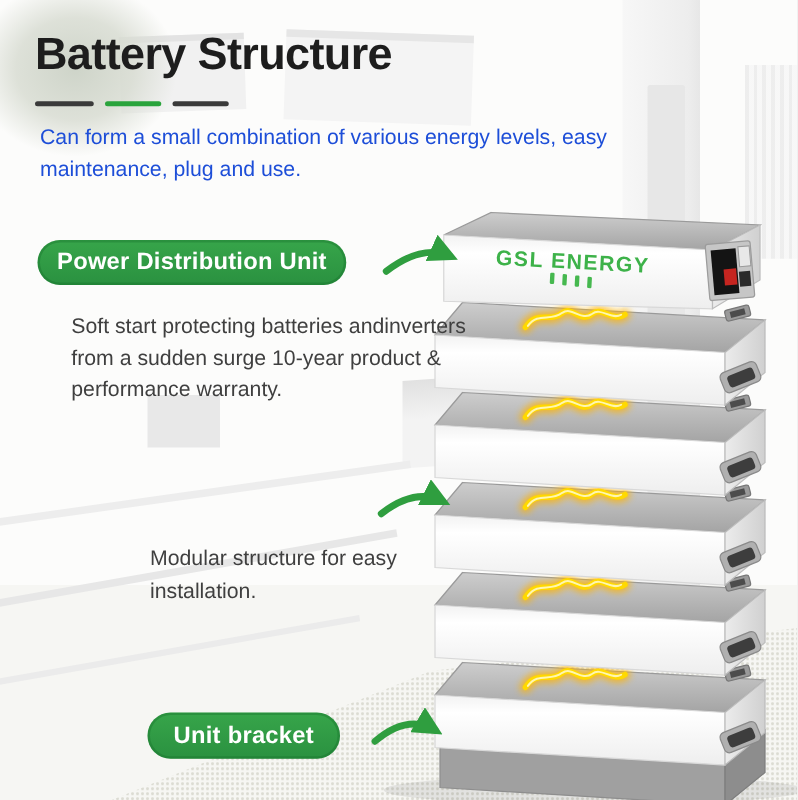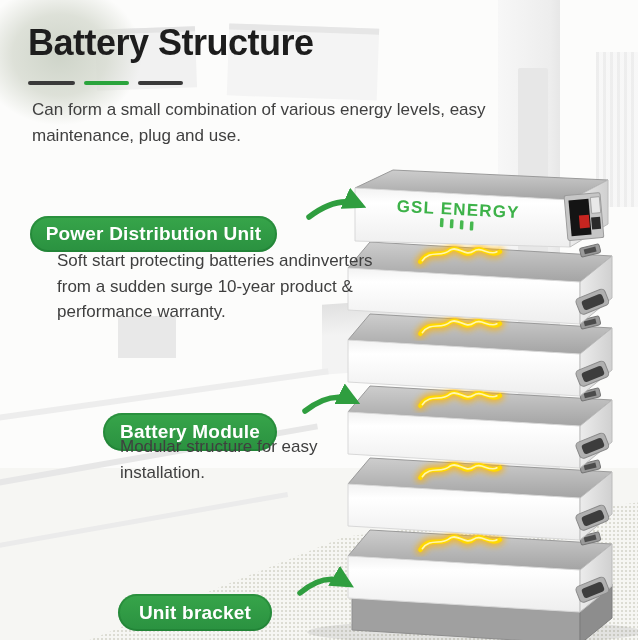--- a/index.html
+++ b/index.html
@@ -28,25 +28,25 @@
     clip-path:polygon(14% 100%,54% 52%,100% 36%,100% 100%);opacity:.8;}
 
   
   .txt{position:absolute;}
   .page-title{left:28px;top:22px;width:560px;font-size:36px;font-weight:800;
     letter-spacing:-.5px;color:#1d1d1d;}
   .divider-seg{position:absolute;top:81px;height:4px;border-radius:2px;}
   .seg-a{left:28px;width:47px;background:#3a3a3a;}
   .seg-b{left:84px;width:45px;background:#2aa43c;}
   .seg-c{left:138px;width:45px;background:#3a3a3a;}
-  .intro{left:32px;top:97px;width:540px;font-size:17px;line-height:1.55;color:#404040;}
+  .intro{left:32px;top:97px;width:540px;font-size:17px;line-height:1.55;color:#1d4ed8;}
   .pill{position:absolute;display:flex;align-items:center;justify-content:center;
     border-radius:999px;background:linear-gradient(180deg,#37a54a,#2a9140);
     box-shadow:inset 0 0 0 2px rgba(20,110,40,.35);
-    color:#fff;font-weight:bold;font-size:19px;letter-spacing:.2px;margin-top:24px;}
+    color:#fff;font-weight:bold;font-size:19px;letter-spacing:.2px;}
   .pill-pdu{left:30px;top:192px;width:247px;height:36px;}
   .pill-battery{left:103px;top:389px;width:174px;height:38px;}
   .pill-base{left:118px;top:570px;width:154px;height:37px;}
   .desc{font-size:17px;line-height:1.5;color:#3f3f3f;}
   .desc-pdu{left:45px;top:236px;width:350px;}
   .desc-battery{left:120px;top:434px;width:240px;}
 </style>
 </head>
 <body>
 
@@ -153,22 +153,19 @@
   <div class="divider-seg seg-a"></div>
   <div class="divider-seg seg-b"></div>
   <div class="divider-seg seg-c"></div>
   <p class="txt intro" style="margin:0;">Can form a small combination of various energy levels, easy maintenance, plug and use.</p>
 
   <div class="pill pill-pdu">
     <span>Power Distribution Unit</span>
   </div>
   <p class="txt desc desc-pdu" style="margin:12px;">Soft start protecting batteries andinverters from a sudden surge 10-year product &amp; performance warranty.</p>
 
-  <div class="pill pill-battery">
-    <span>Battery Module</span>
-  </div>
   <p class="txt desc desc-battery" style="margin:0;">Modular structure for easy installation.</p>
 
   <div class="pill pill-base">
     <span>Unit bracket</span>
   </div>
 
 </div>
 
 </body></html>

